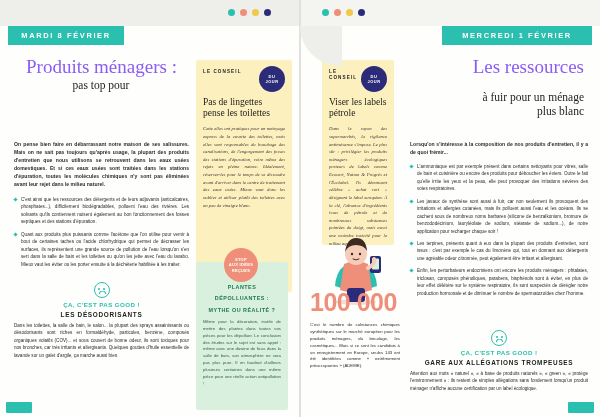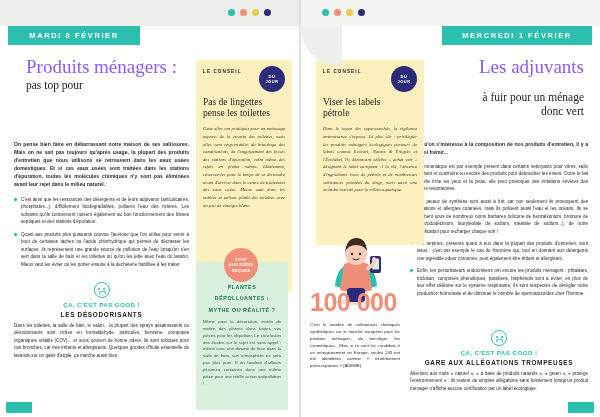--- a/index.html
+++ b/index.html
@@ -31,21 +31,21 @@
 
   .daytab {
     position:absolute; top:26px; height:19px;
     background:#2bbfb0;
     display:flex; align-items:center; justify-content:center;
   }
   .daytab span {
     font-family:"Liberation Sans", sans-serif;
     font-size:7.5px; letter-spacing:1.6px; color:#ffffff; font-weight:bold;
   }
-  .leaf-left .daytab { left:8px; width:132px;align-items:center; }
+  .leaf-left .daytab { left:8px; width:116px;align-items:center; }
   .leaf-right .daytab { right:8px; width:150px; background:#2bbfb0; }
 
   
   .curve {
     position:absolute; top:26px; left:300px; width:42px; height:40px;
     background:#eeeeea;
     border-bottom-left-radius:40px;
     z-index:3;
   }
 
@@ -197,21 +197,21 @@
       <div class="dot" style="background:#f0c94a;"></div>
       <div class="dot" style="background:#2b2b7a;"></div>
     </div>
 
     <div class="daytab">
       <span>MARDI 8 FÉVRIER</span>
     </div>
 
     <div class="title-block" style="left:26px; top:56px; width:160px;">
       <div class="title-main">Produits ménagers :</div>
-      <div class="title-sub" style="text-align:left; padding-right:10px; margin-top:2px;">pas top pour</div>
+      <div class="title-sub" style="text-align:center; padding-right:10px; margin-top:2px;">pas top pour</div>
     </div>
 
     <div class="para lead" style="position:absolute; left:14px; top:140px; width:175px; font-weight:bold;">On pense bien faire en débarrassant notre maison de ses salissures. Mais on ne sait pas toujours qu'après usage, la plupart des produits d'entretien que nous utilisons se retrouvent dans les eaux usées domestiques. Et si ces eaux usées sont traitées dans les stations d'épuration, toutes les molécules chimiques n'y sont pas éliminées avant leur rejet dans le milieu naturel.</div>
 
     <ul class="bullets" style="position:absolute; left:14px; top:196px; width:175px;">
       <li>C'est ainsi que les ressources des détergents et de leurs adjuvants (anticalcaires, phosphates...), difficilement biodégradables, polluent l'eau des rivières. Les solvants qu'ils contiennent nuisent également au bon fonctionnement des fosses septiques et des stations d'épuration.</li>
       <li>Quant aux produits plus puissants comme l'acétone que l'on utilise pour vernir à bout de certaines taches ou l'acide chlorhydrique qui permet de décrasser les surfaces, ils représentent une grande source de pollution de l'eau lorsqu'on s'en sert dans la salle de bain et les toilettes ou qu'on les jette avec l'eau du lavabo. Mieux vaut les éviter ou les porter ensuite à la déchèterie habilitée à les traiter.</li>
     </ul>
 
     <div class="notgood" style="left:14px; top:282px; width:175px;">
@@ -246,44 +246,44 @@
       <div class="dot" style="background:#ef8f7a;"></div>
       <div class="dot" style="background:#f0c94a;"></div>
       <div class="dot" style="background:#2b2b7a;"></div>
     </div>
 
     <div class="daytab">
       <span>MERCREDI 1 FÉVRIER</span>
     </div>
 
     <div class="title-block" style="right:16px; top:56px; width:200px; text-align:right;">
-      <div class="title-main">Les adjuvants</div>
+      <div class="title-main">Les ressources</div>
       <div class="title-sub" style="margin-top:14px;">à fuir pour un ménage</div>
-      <div class="title-sub">donc vert</div>
+      <div class="title-sub">plus blanc</div>
     </div>
 
     <div class="para lead" style="position:absolute; left:110px; top:140px; width:178px; font-weight:bold;">Lorsqu'on s'intéresse à la composition de nos produits d'entretien, il y a de quoi frémir...</div>
 
     <ul class="bullets" style="position:absolute; left:110px; top:163px; width:178px;">
       <li>L'ammoniaque est par exemple présent dans certains nettoyants pour vitres, salle de bain et cuisinière ou encore des produits pour déboucher les éviers. Outre le fait qu'elle irrite les yeux et la peau, elle peut provoquer des irritations sévères des voies respiratoires.</li>
       <li>Les javaux de synthèse sont aussi à fuir, car non seulement ils provoquent des irritations et allergies cutanées, mais ils polluent aussi l'eau et les océans. Ils se cachent sous de nombreux noms barbares (silicone de benzalkonium, bromure de benzododécinium, lauryléolate de sodium, stéarate de sodium...), de notre application pour recharger chaque soir !</li>
       <li>Les terpines, présents quant à eux dans la plupart des produits d'entretien, sont issus : c'est par exemple le cas du limonène qui, tout en donnant aux détergents une agréable odeur citronnée, peut également être irritant et allergisant.</li>
       <li>Enfin, les perturbateurs endocriniens ont encore les produits ménagers : phtalates, triclosan, composés phénoliques, parabens, bisphénols sont à éviter, en plus de leur effet délétère sur le système respiratoire, ils sont suspectés de dérégler notre production hormonale et de diminuer le nombre de spermatozoïdes chez l'homme.</li>
     </ul>
 
     <div class="notgood" style="left:110px; top:330px; width:178px;">
       <div class="notgood-face">
         <div class="notgood-mouth"></div>
       </div>
       <div class="notgood-tag">ÇA, C'EST PAS GOOD !</div>
       <div class="notgood-heading">GARE AUX ALLÉGATIONS TROMPEUSES</div>
       <div class="para">Attention aux mots « naturel », « à base de produits naturels », « green », « protège l'environnement » : ils restent de simples allégations sans fondement lorsqu'un produit ménager n'affiche aucune certification par un label écologique.</div>
     </div>
 
-    <div class="conseil" style="left:16px; top:60px; width:108px; height:185px;">
+    <div class="conseil" style="left:22px; top:60px; width:72px; height:185px;">
       <div class="conseil-head">
         <div class="conseil-label">LE CONSEIL</div>
         <div class="conseil-badge">
           <span>DU</span>
           <span>JOUR</span>
         </div>
       </div>
       <div class="conseil-title">Viser les labels</div>
       <div class="conseil-title" style="padding-top:0;">pétrole</div>
       <div class="conseil-body">Dans le rayon des supermarchés, la vigilance antinuisance s'impose. Le plus sûr : privilégier les produits ménagers écologiques porteurs de labels comme Ecocert, Nature &amp; Progrès et l'Écolabel. Ils dénoncent célèbre « achat vert » désignant le label européen. À la clé, l'absence d'ingrédients issus de pétrole et de nombreuses substances pointées du doigt, mais aussi une moindre toxicité pour le milieu aquatique.</div>

